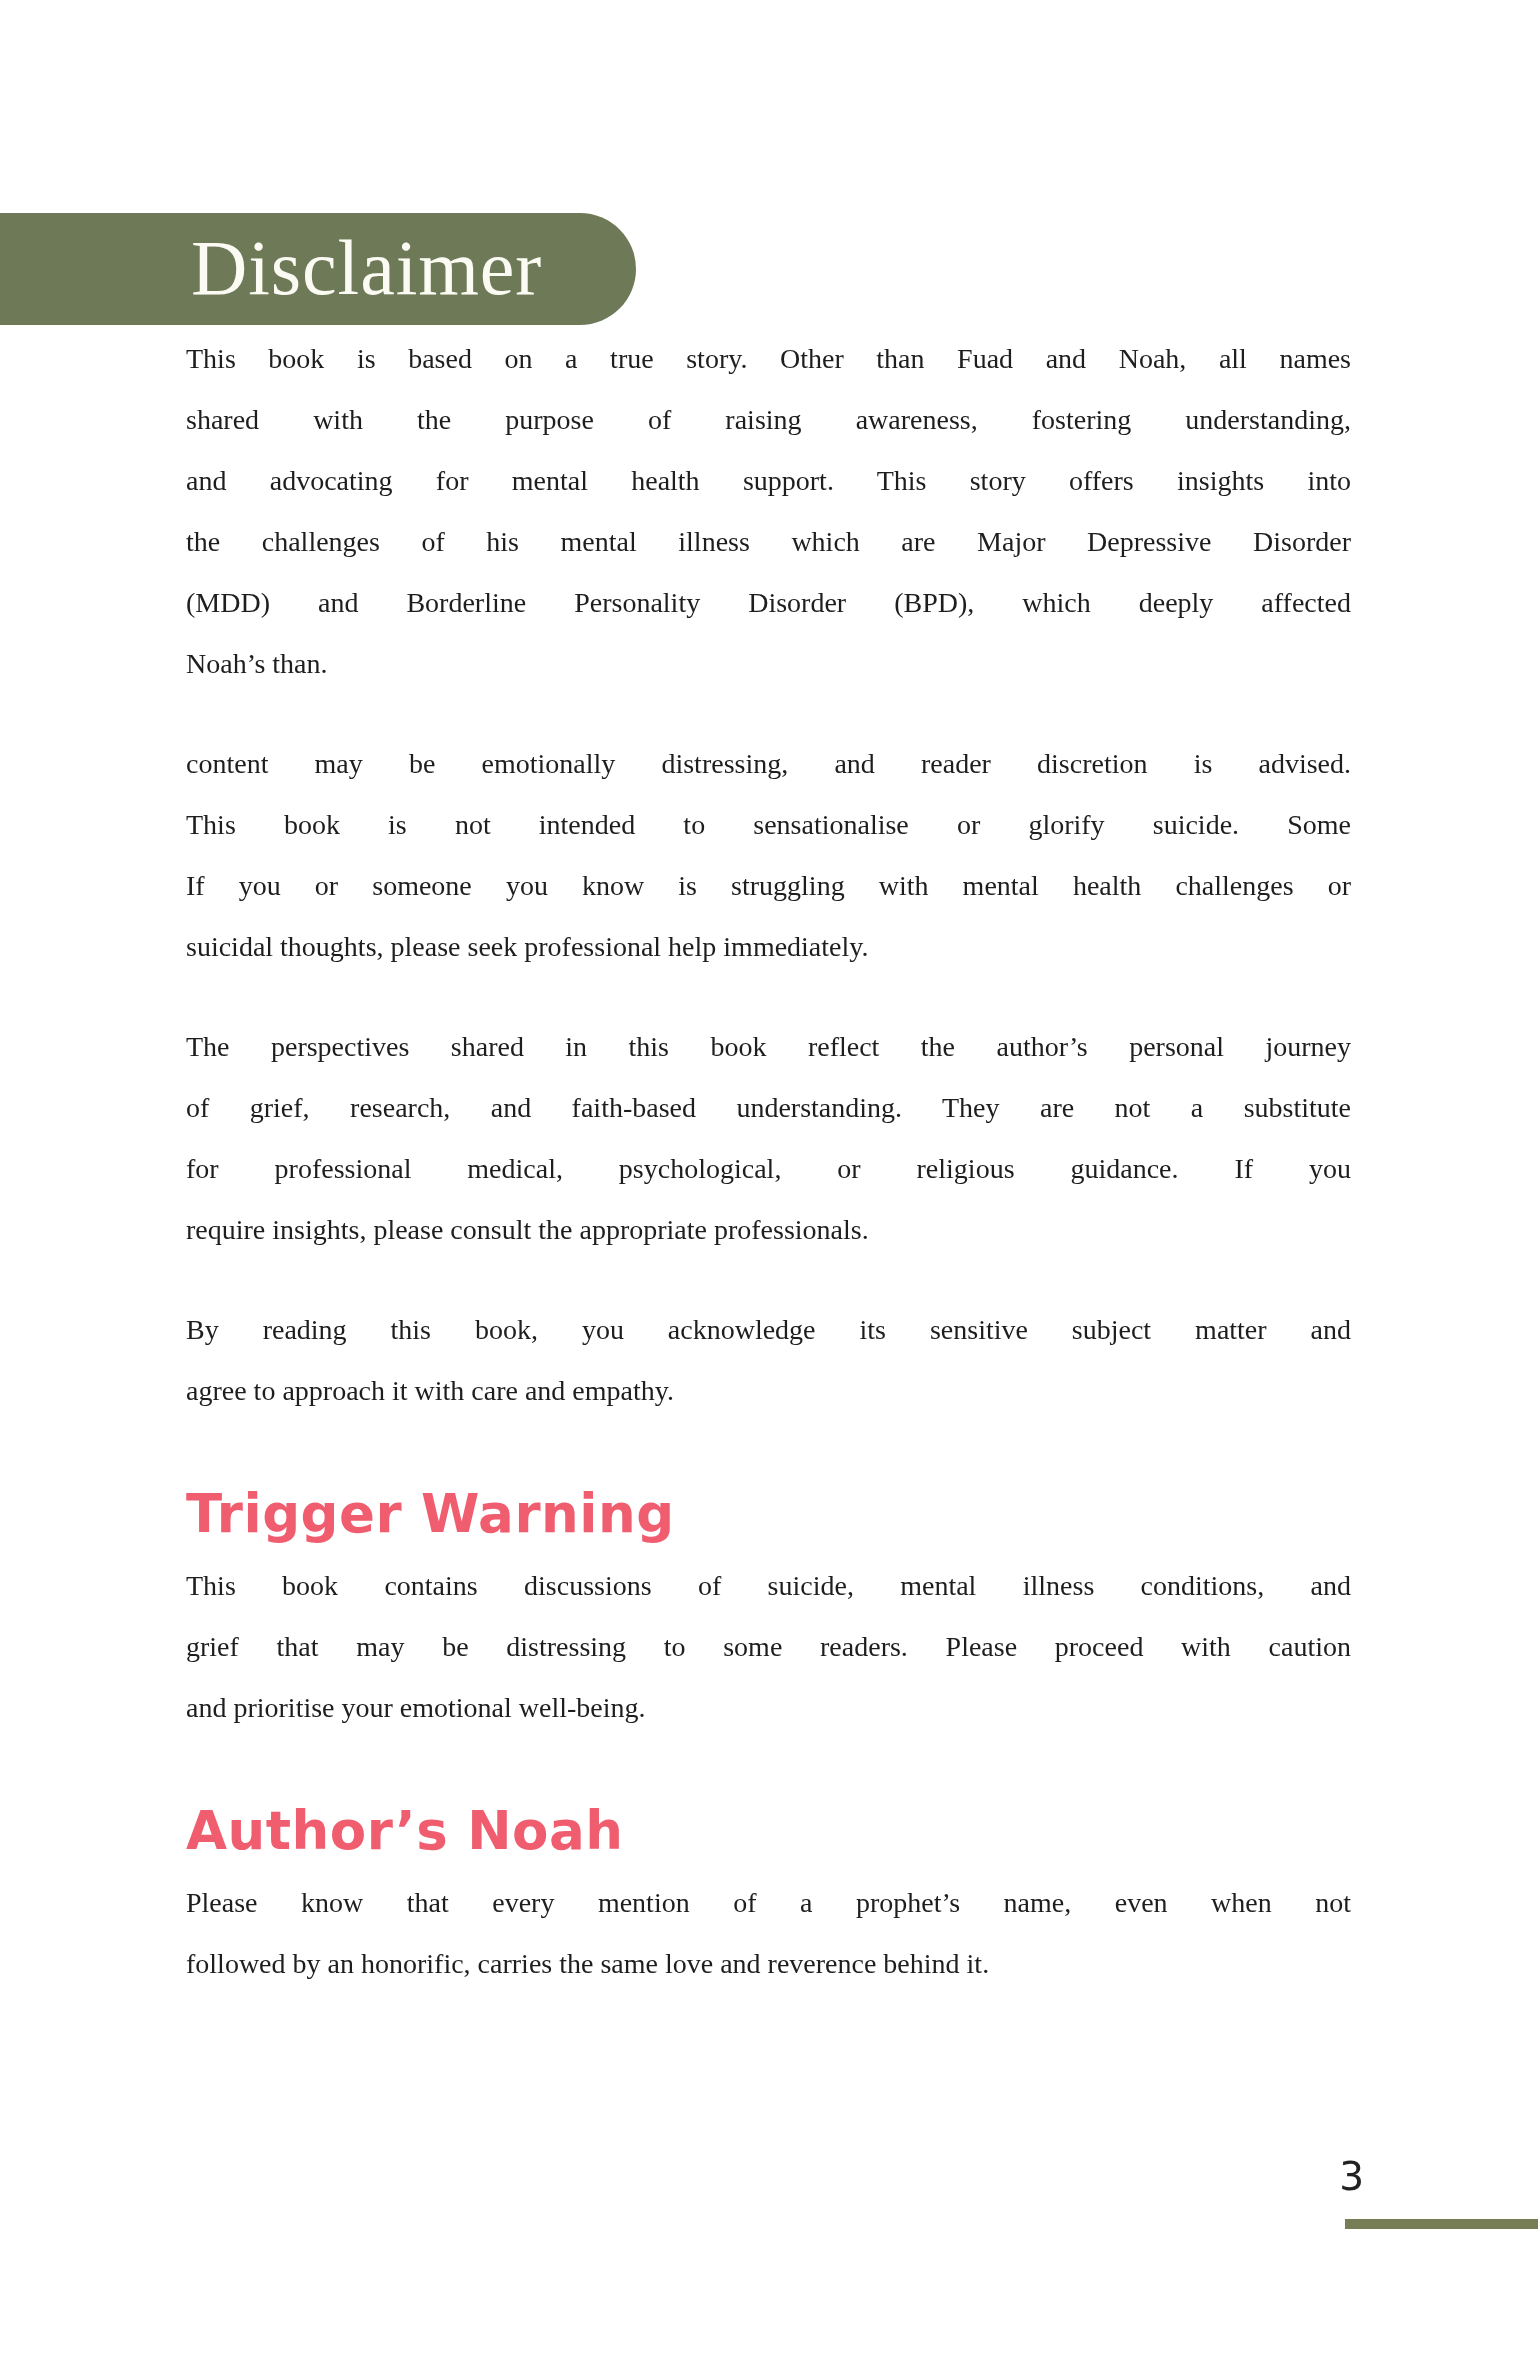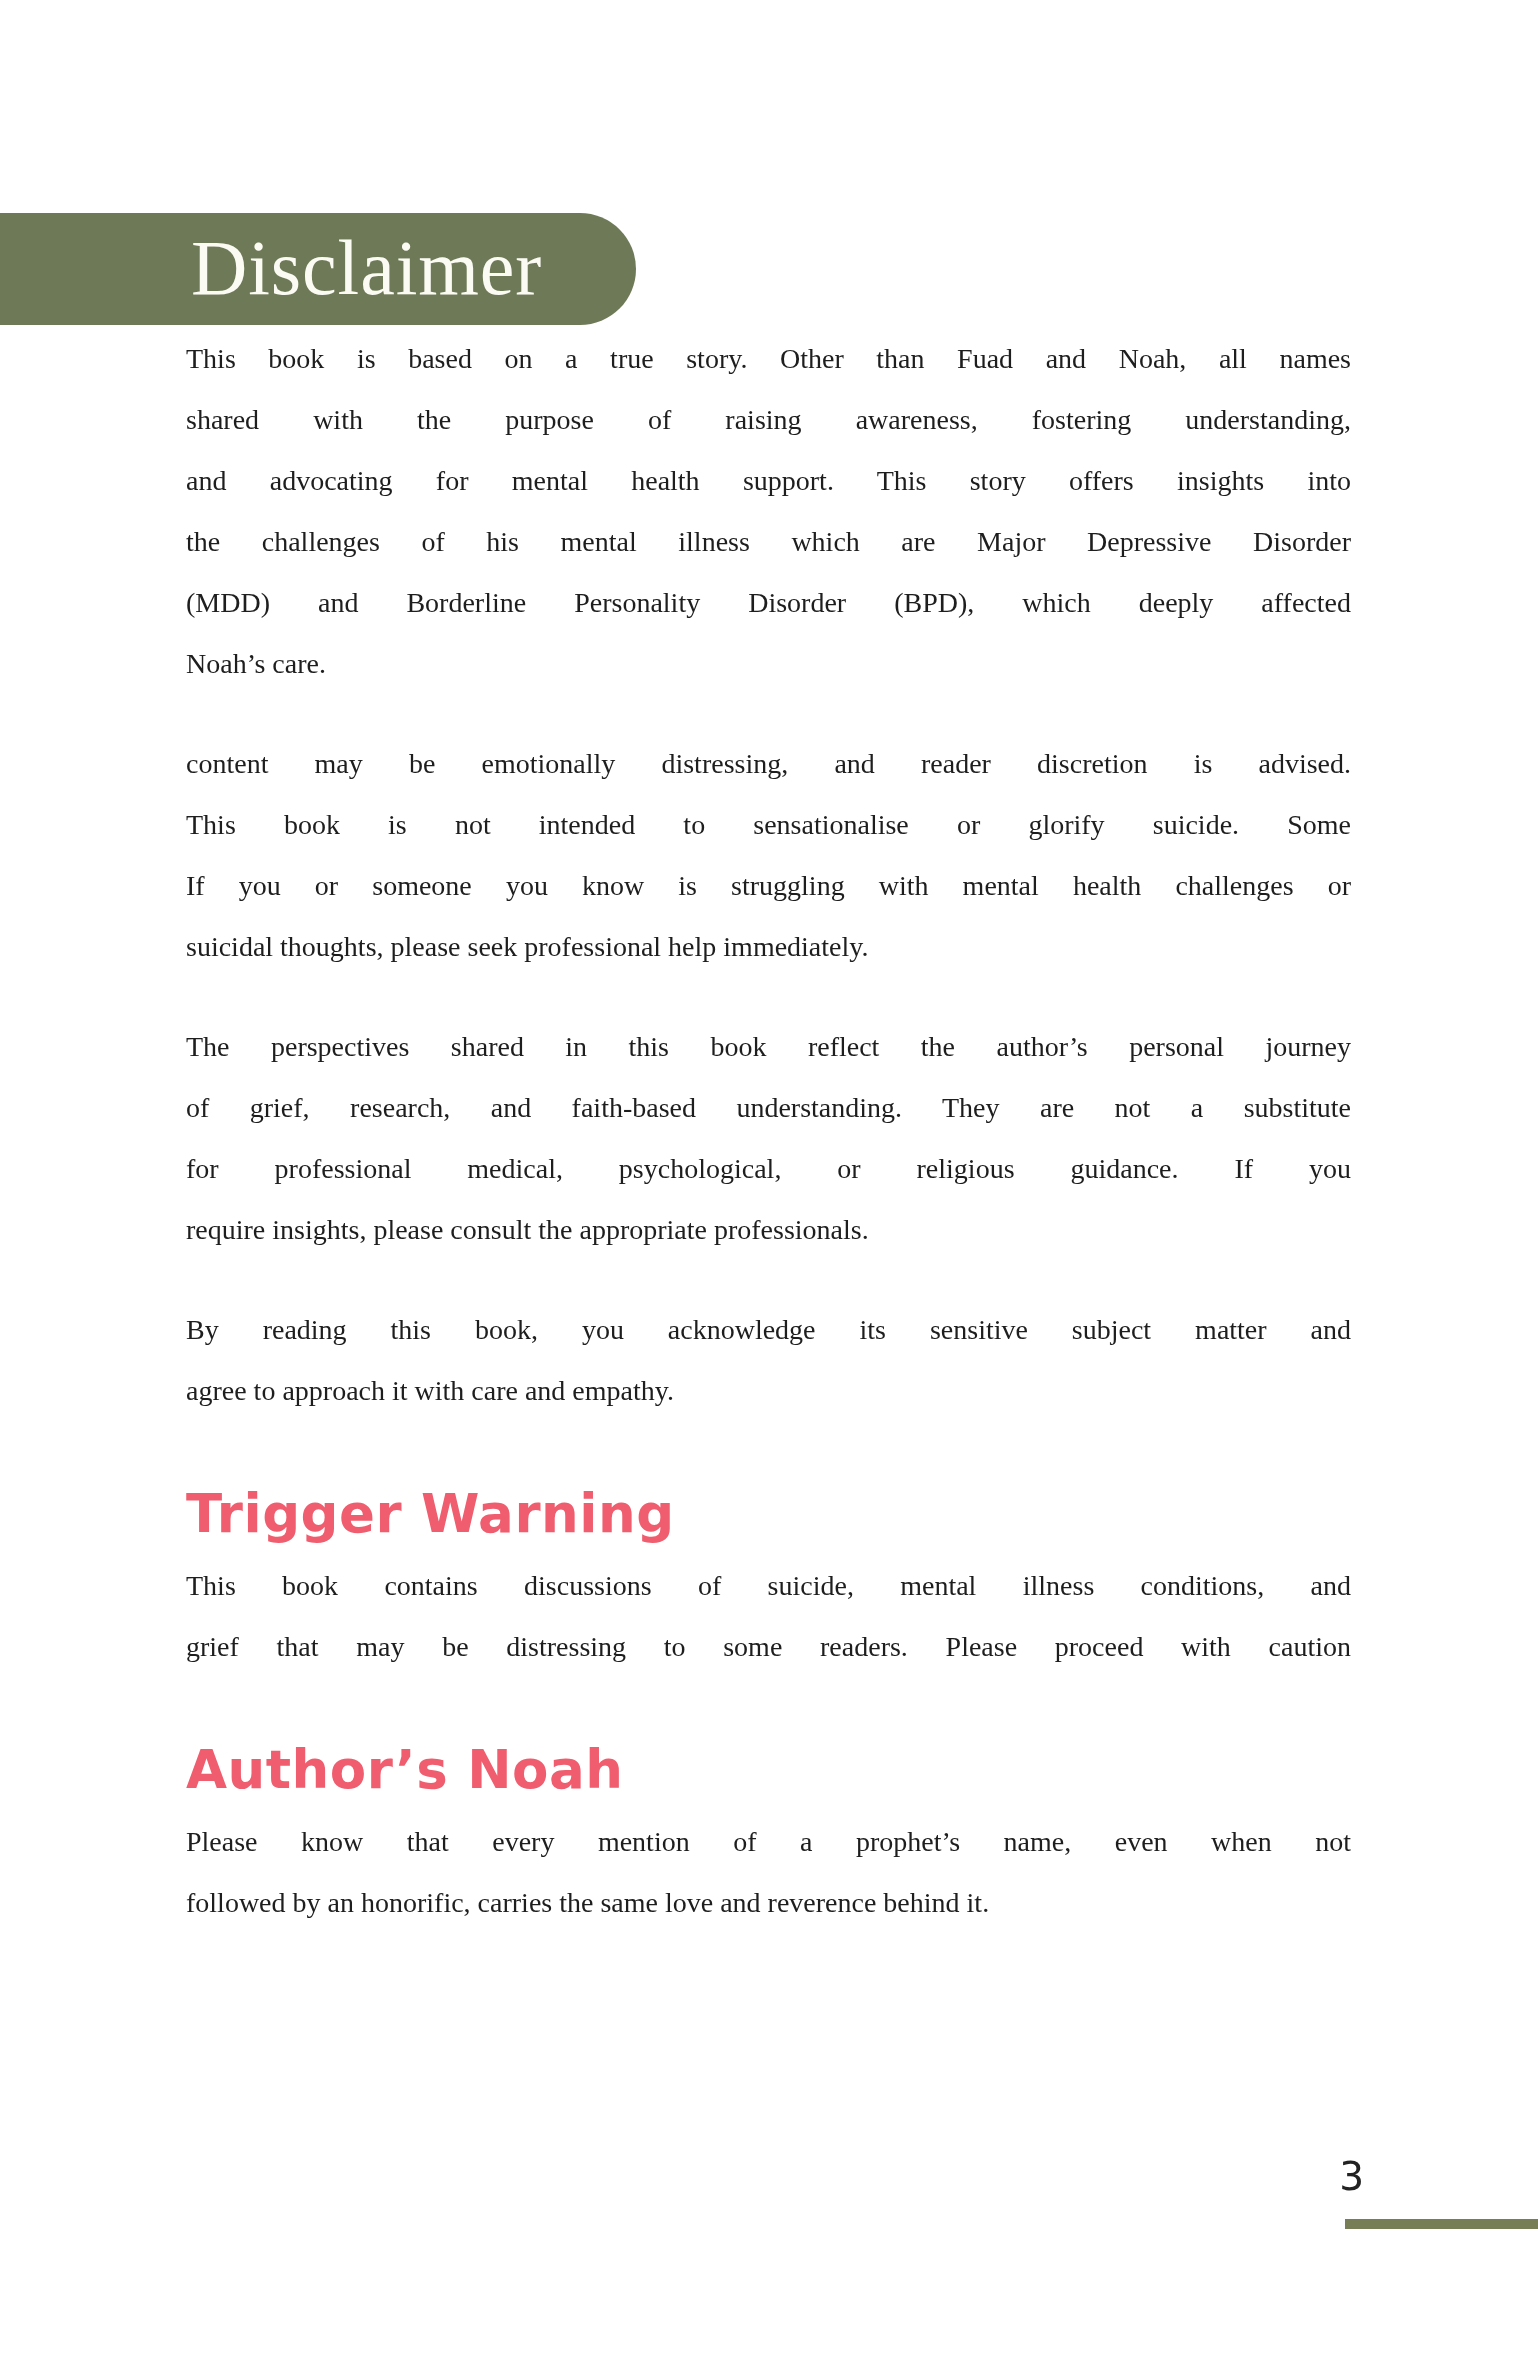--- a/index.html
+++ b/index.html
@@ -99,21 +99,21 @@
   </div>
 
   <div class="content">
 
     <div class="para">
         <div class="jline">This book is based on a true story. Other than Fuad and Noah, all names</div>
         <div class="jline">shared with the purpose of raising awareness, fostering understanding,</div>
         <div class="jline">and advocating for mental health support. This story offers insights into</div>
         <div class="jline">the challenges of his mental illness which are Major Depressive Disorder</div>
         <div class="jline">(MDD) and Borderline Personality Disorder (BPD), which deeply affected</div>
-        <div class="jline jline-last">Noah’s care.</div>
+        <div class="jline jline-last">Noah’s than.</div>
       </div>
 
     <div class="para">
         <div class="jline">content may be emotionally distressing, and reader discretion is advised.</div>
         <div class="jline">This book is not intended to sensationalise or glorify suicide. Some</div>
         <div class="jline">If you or someone you know is struggling with mental health challenges or</div>
         <div class="jline jline-last">suicidal thoughts, please seek professional help immediately.</div>
       </div>
 
     <div class="para">
@@ -126,20 +126,21 @@
     <div class="para">
         <div class="jline">By reading this book, you acknowledge its sensitive subject matter and</div>
         <div class="jline jline-last">agree to approach it with care and empathy.</div>
       </div>
 
     <div class="sec-heading">Trigger Warning</div>
 
     <div class="para">
         <div class="jline">This book contains discussions of suicide, mental illness conditions, and</div>
         <div class="jline">grief that may be distressing to some readers. Please proceed with caution</div>
+        <div class="jline jline-last">and prioritise your emotional well-being.</div>
       </div>
 
     <div class="sec-heading">Author’s Noah</div>
 
     <div class="para">
         <div class="jline">Please know that every mention of a prophet’s name, even when not</div>
         <div class="jline jline-last">followed by an honorific, carries the same love and reverence behind it.</div>
       </div>
 
   </div>

